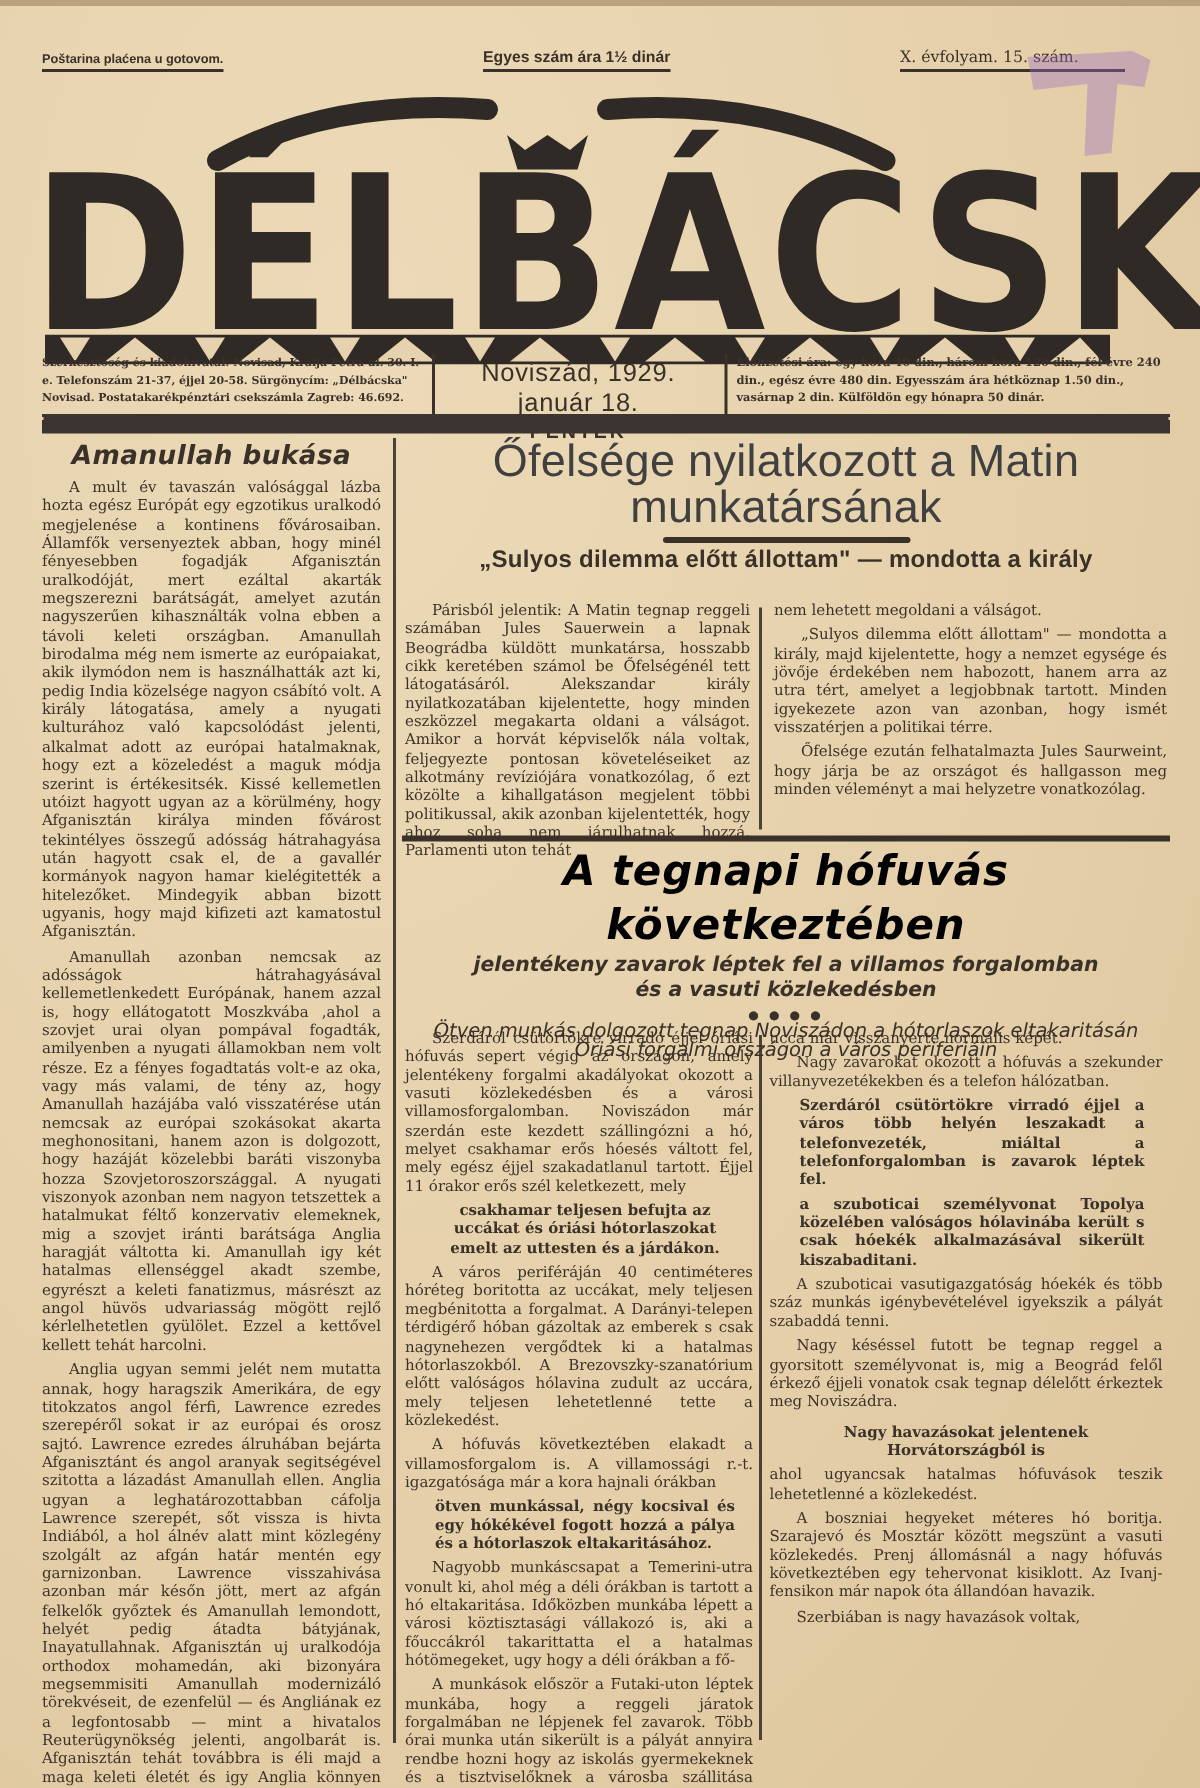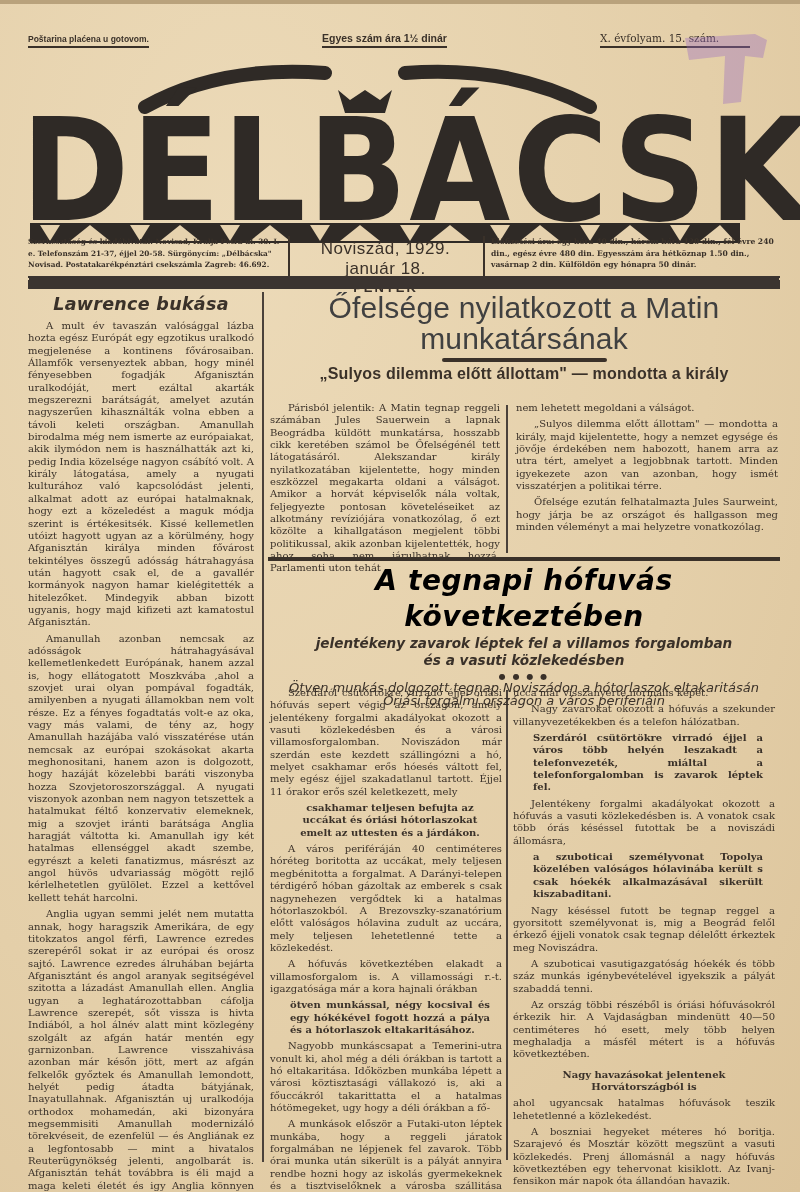--- a/index.html
+++ b/index.html
@@ -127,21 +127,21 @@
   <div class="info-right">Előfizetési ára: egy hóra 40 din., három hóra 120 din., fél évre 240 din., egész évre 480 din. Egyesszám ára hétköznap 1.50 din., vasárnap 2 din. Külföldön egy hónapra 50 dinár.</div>
 </div>
 <div class="rule-thin"></div>
 <div class="rule-thick"></div>
 
 <div class="colsep" style="left:262px;top:292px;height:870px;"></div>
 <div class="colsep" style="left:506px;top:405px;height:148px;"></div>
 <div class="colsep" style="left:506px;top:690px;height:470px;"></div>
 
 <div class="leftcol">
-  <div class="left-title">Lawrence bukása</div>
+  <div class="left-title">Amanullah bukása</div>
   <div class="body-text">
     <p>A mult év tavaszán valósággal lázba hozta egész Európát egy egzotikus uralkodó megjelenése a kontinens fővárosaiban. Államfők versenyeztek abban, hogy minél fényesebben fogadják Afganisztán uralkodóját, mert ezáltal akarták megszerezni barátságát, amelyet azután nagyszerűen kihasználták volna ebben a távoli keleti országban. Amanullah birodalma még nem ismerte az európaiakat, akik ilymódon nem is használhatták azt ki, pedig India közelsége nagyon csábító volt. A király látogatása, amely a nyugati kulturához való kapcsolódást jelenti, alkalmat adott az európai hatalmaknak, hogy ezt a közeledést a maguk módja szerint is értékesitsék. Kissé kellemetlen utóizt hagyott ugyan az a körülmény, hogy Afganisztán királya minden fővárost tekintélyes összegű adósság hátrahagyása után hagyott csak el, de a gavallér kormányok nagyon hamar kielégitették a hitelezőket. Mindegyik abban bizott ugyanis, hogy majd kifizeti azt kamatostul Afganisztán.</p>
     <p>Amanullah azonban nemcsak az adósságok hátrahagyásával kellemetlenkedett Európának, hanem azzal is, hogy ellátogatott Moszkvába ,ahol a szovjet urai olyan pompával fogadták, amilyenben a nyugati államokban nem volt része. Ez a fényes fogadtatás volt-e az oka, vagy más valami, de tény az, hogy Amanullah hazájába való visszatérése után nemcsak az európai szokásokat akarta meghonositani, hanem azon is dolgozott, hogy hazáját közelebbi baráti viszonyba hozza Szovjetoroszországgal. A nyugati viszonyok azonban nem nagyon tetszettek a hatalmukat féltő konzervativ elemeknek, mig a szovjet iránti barátsága Anglia haragját váltotta ki. Amanullah igy két hatalmas ellenséggel akadt szembe, egyrészt a keleti fanatizmus, másrészt az angol hüvös udvariasság mögött rejlő kérlelhetetlen gyülölet. Ezzel a kettővel kellett tehát harcolni.</p>
     <p>Anglia ugyan semmi jelét nem mutatta annak, hogy haragszik Amerikára, de egy titokzatos angol férfi, Lawrence ezredes szerepéről sokat ir az európai és orosz sajtó. Lawrence ezredes álruhában bejárta Afganisztánt és angol aranyak segitségével szitotta a lázadást Amanullah ellen. Anglia ugyan a leghatározottabban cáfolja Lawrence szerepét, sőt vissza is hivta Indiából, a hol álnév alatt mint közlegény szolgált az afgán határ mentén egy garnizonban. Lawrence visszahivása azonban már későn jött, mert az afgán felkelők győztek és Amanullah lemondott, helyét pedig átadta bátyjának, Inayatullahnak. Afganisztán uj uralkodója orthodox mohamedán, aki bizonyára megsemmisiti Amanullah modernizáló törekvéseit, de ezenfelül — és Angliának ez a legfontosabb — mint a hivatalos Reuterügynökség jelenti, angolbarát is. Afganisztán tehát továbbra is éli majd a maga keleti életét és igy Anglia könnyen érvényesitheti majd akaratát, amit majd az angolbarát uralkodó is elő fog segiteni. Anglia tehát mindenképen jól járt.</p>
   </div>
 
 </div>
 
 <div class="art1">
   <div class="art1-head">Őfelsége nyilatkozott a Matin munkatársának</div>
@@ -177,22 +177,20 @@
   <p>A hófuvás következtében elakadt a villamosforgalom is. A villamossági r.-t. igazgatósága már a kora hajnali órákban</p>
   <p class="inset">ötven munkással, négy kocsival és egy hókékével fogott hozzá a pálya és a hótorlaszok eltakaritásához.</p>
   <p>Nagyobb munkáscsapat a Temerini-utra vonult ki, ahol még a déli órákban is tartott a hó eltakaritása. Időközben munkába lépett a városi köztisztasági vállakozó is, aki a főuccákról takarittatta el a hatalmas hótömegeket, ugy hogy a déli órákban a fő-</p>
   <p>A munkások először a Futaki-uton léptek munkába, hogy a reggeli járatok forgalmában ne lépjenek fel zavarok. Több órai munka után sikerült is a pályát annyira rendbe hozni hogy az iskolás gyermekeknek és a tisztviselőknek a városba szállitása akadálytalanul lebonyolódott.</p>
 </div>
 
 <div class="a2c2 body-text">
   <p class="noindent">ucca már visszanyerte normális képét.</p>
   <p>Nagy zavarokat okozott a hófuvás a szekunder villanyvezetékekben és a telefon hálózatban.</p>
   <p class="inset">Szerdáról csütörtökre virradó éjjel a város több helyén leszakadt a telefonvezeték, miáltal a telefonforgalomban is zavarok léptek fel.</p>
-  <p>Jelentékeny forgalmi akadályokat okozott a hófuvás a vasuti közlekedésben is. A vonatok csak több órás késéssel futottak be a noviszádi állomásra,</p>
   <p class="inset">a szuboticai személyvonat Topolya közelében valóságos hólavinába került s csak hóekék alkalmazásával sikerült kiszabaditani.</p>
+  <p>A szuboticai vasutigazgatóság hóekék és több száz munkás igénybevételével igyekszik a pályát szabaddá tenni.</p>
   <p>Nagy késéssel futott be tegnap reggel a gyorsitott személyvonat is, mig a Beográd felől érkező éjjeli vonatok csak tegnap délelőtt érkeztek meg Noviszádra.</p>
-  <p>A szuboticai vasutigazgatóság hóekék és több száz munkás igénybevételével igyekszik a pályát szabaddá tenni.</p>
-  <p>Az ország többi részéből is óriási hófuvásokról érkezik hir. A Vajdaságban mindenütt 40—50 centiméteres hó esett, mely több helyen meghaladja a másfél métert is a hófuvás következtében.</p>
   <p class="sub-center">Nagy havazásokat jelentenek Horvátországból is</p>
   <p class="noindent">ahol ugyancsak hatalmas hófuvások teszik lehetetlenné a közlekedést.</p>
   <p>A boszniai hegyeket méteres hó boritja. Szarajevó és Mosztár között megszünt a vasuti közlekedés. Prenj állomásnál a nagy hófuvás következtében egy tehervonat kisiklott. Az Ivanj-fensikon már napok óta állandóan havazik.</p>
   <p>Szerbiában is nagy havazások voltak,</p>
 </div>
 
 </body></html>

